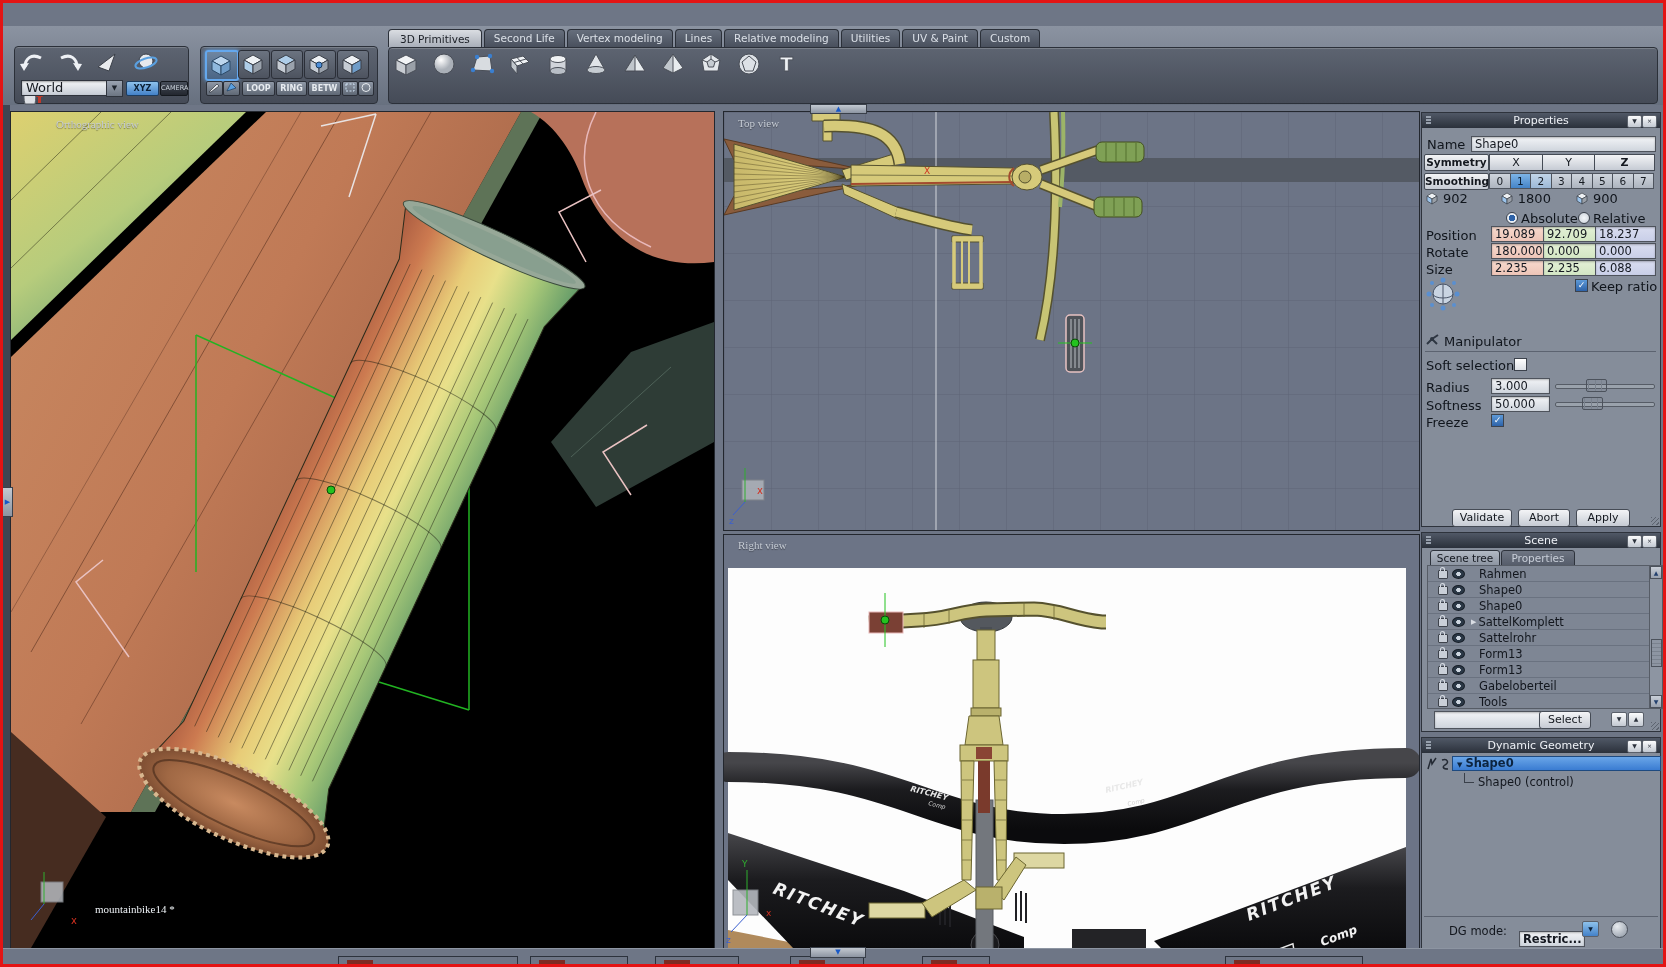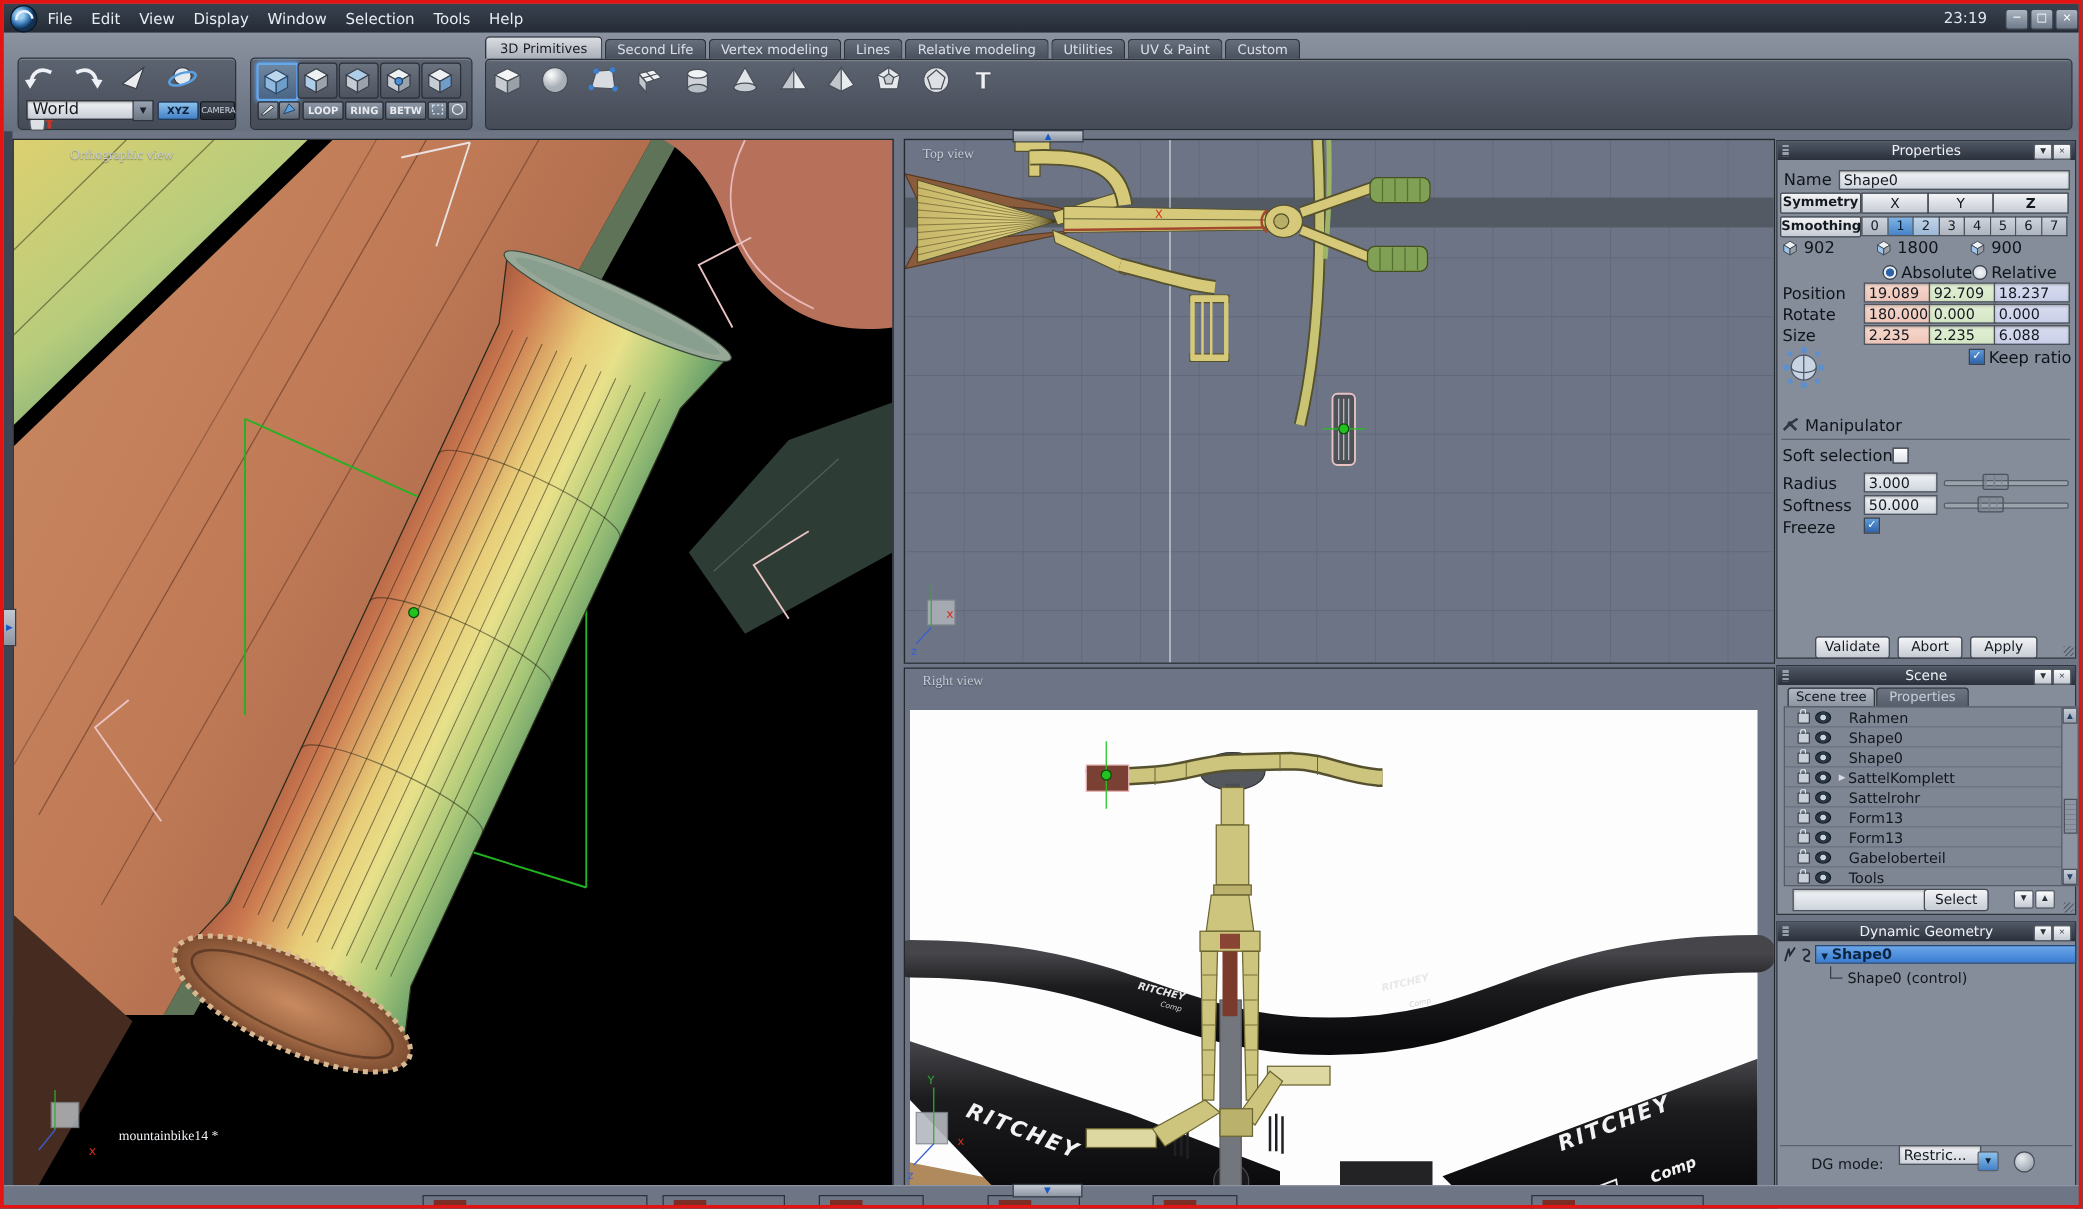--- a/index.html
+++ b/index.html
@@ -18,21 +18,21 @@
   .palette{position:absolute;background:linear-gradient(#5d6471,#454b57);border:1px solid #2b3039;border-radius:4px;box-shadow:inset 0 1px rgba(255,255,255,.18);}
   .tool-ic{display:inline-block;width:28px;height:26px;margin:3px 2px 0 3px;border-radius:3px;}
   .fieldish{background:linear-gradient(#f4f6f8,#c6ccd5);border:1px solid #2f343d;color:#171b21;font-size:13px;line-height:13px;padding-left:4px;box-shadow:inset 0 1px 2px rgba(0,0,0,.35);}
   .sqbtn{background:linear-gradient(#9aa3b1,#6d7683);border:1px solid #2f343d;color:#1c222b;text-align:center;font-size:7px;}
   .bluebtn{background:linear-gradient(#8ec2ec,#4381c8);border:1px solid #1d3d60;color:#0b2036;font-weight:bold;text-align:center;}
   .darkbtn{background:linear-gradient(#454c58,#23272f);border:1px solid #14181e;color:#ccd4dd;text-align:center;}
   .minibtn{background:linear-gradient(#8f98a6,#5f6875);border:1px solid #2b2f38;color:#e7ebf0;font-size:8px;font-weight:bold;text-align:center;border-radius:2px;}
   .cubebtn{position:absolute;width:30px;height:27px;top:3px;background:linear-gradient(#6b7380,#4d535f);border:1px solid #2b2f38;border-radius:3px;}
   .cubebtn.on{border:2px solid #64a8ee;background:linear-gradient(#7d8violet,#55708a);background:linear-gradient(#6f86a0,#4a6585);box-shadow:0 0 4px #64a8ee;}
   
-  .tabs{position:absolute;left:385px;top:3px;display:flex;align-items:flex-end;height:18px;}
+  .tabs{position:absolute;left:385px;top:3px;display:flex;height:18px;}
   .tab{background:linear-gradient(#666e7c,#49505d);border:1px solid #2b3039;border-bottom:none;border-radius:4px 4px 0 0;color:#dbe0e7;font-size:10.5px;padding:2px 9px 1px 9px;margin-right:2px;}
   .tab.on{background:linear-gradient(#dadde2,#a9afb9);color:#1a1e25;padding:3px 11px 2px 11px;}
   
   .vp{position:absolute;border:1px solid #23272e;}
   .vplabel{position:absolute;font-size:11px;color:#c6ccd5;text-shadow:0 1px 1px rgba(0,0,0,.4);z-index:3;font-family:Liberation Serif, serif;}
   .handle{position:absolute;background:linear-gradient(#c3c9d1,#8d95a2);border:1px solid #3a404a;text-align:center;color:#1859c8;z-index:4;font-size:7px;line-height:8px;}
   
   .panel{position:absolute;left:1421px;width:240px;background:#858d9a;border:1px solid #2e333c;box-sizing:border-box;}
   .ptitle{height:15px;background:linear-gradient(#505866,#2b313b);color:#eef1f6;font-size:11px;text-align:center;line-height:15px;position:relative;}
   .grip{position:absolute;left:4px;top:3px;width:5px;height:9px;background:repeating-linear-gradient(to bottom,#97a0ad 0 2px,transparent 2px 3px);}
@@ -70,35 +70,20 @@
   .bbar{position:absolute;left:3px;right:3px;top:948px;height:16px;background:#6e7686;border-top:1px solid #8d95a2;}
   .bbtn{position:absolute;top:7px;height:14px;border:1px solid #2c323c;}
   .bbtn>div{position:absolute;left:8px;top:3px;width:26px;height:5px;background:#7c2c22;}
   svg text{font-family:"DejaVu Sans","Liberation Sans",sans-serif;}
 </style>
 </head>
 <body>
 
 <div class="app">
 
-  <div class="menubar">
-    <div class="logo"></div>
-    <span class="menu-item">File</span>
-    <span class="menu-item">Edit</span>
-    <span class="menu-item">View</span>
-    <span class="menu-item">Display</span>
-    <span class="menu-item">Window</span>
-    <span class="menu-item">Selection</span>
-    <span class="menu-item">Tools</span>
-    <span class="menu-item">Help</span>
-    <span class="clock">23:19</span>
-    <span class="winbtn" style="left:1601px">─</span>
-    <span class="winbtn" style="left:1621px">□</span>
-    <span class="winbtn" style="left:1641px">×</span>
-  </div>
 
   <div class="toolzone">
 
     <div class="tabs">
       <div class="tab on">3D Primitives</div>
       <div class="tab">Second Life</div>
       <div class="tab">Vertex modeling</div>
       <div class="tab">Lines</div>
       <div class="tab">Relative modeling</div>
       <div class="tab">Utilities</div>
@@ -771,21 +756,21 @@
         <path d="M3,3 C9,1 10,6 6,8 C3,10 4,12 9,12" fill="none" stroke="#242a34" stroke-width="1.5"></path>
       </svg>
     <div class="dgrow-sel" style="left:30px;top:18px;width:203px;height:13px">
       <span style="font-size:7px;margin-right:3px">▼</span><span>Shape0</span>
     </div>
     <div class="abs" style="left:42px;top:35px;width:9px;height:9px;border-left:1px solid #3a404a;border-bottom:1px solid #3a404a"></div>
     <div class="dgtxt" style="left:56px;top:37px">Shape0 (control)</div>
 
     <div class="abs" style="left:2px;top:178px;width:234px;height:1px;background:#5c6370"></div>
     <div class="dgtxt" style="left:27px;top:186px">DG mode:</div>
-    <div class="nfield fw" style="left:97px;top:178px;width:61px;font-weight:normal">Restric...</div>
+    <div class="nfield fw" style="left:97px;top:193px;width:61px;font-weight:bold">Restric...</div>
     <div class="pbtn" style="left:160px;top:183px;position:absolute;width:15px;height:14px;line-height:13px;background:linear-gradient(#8ec2ec,#4381c8);color:#0b2036">▼</div>
     <div class="abs" style="left:189px;top:183px;width:15px;height:15px;border-radius:50%;background:radial-gradient(circle at 35% 30%,#e8ecf0,#8a93a0);border:1px solid #4a505a"></div>
     <div class="resz"></div>
   </div>
 
   <div class="bbar">
     <div class="bbtn" style="left:335px;width:178px">
         <div></div>
       </div>
     <div class="bbtn" style="left:527px;width:96px">

